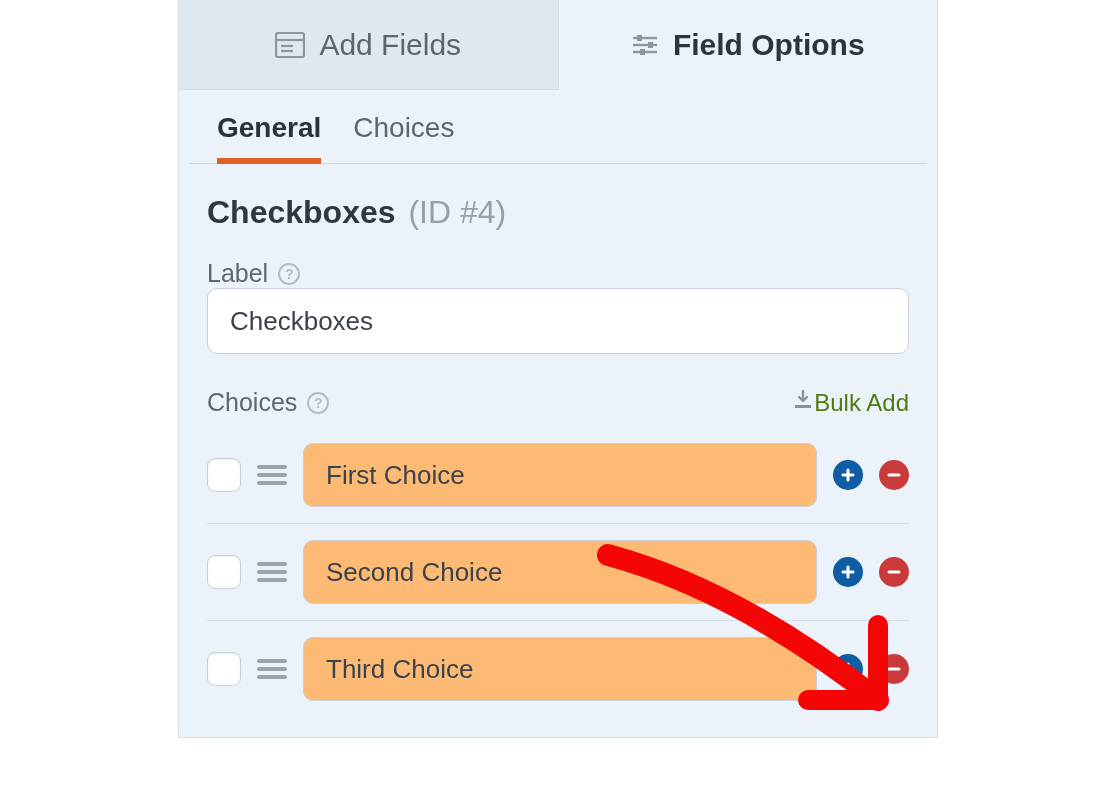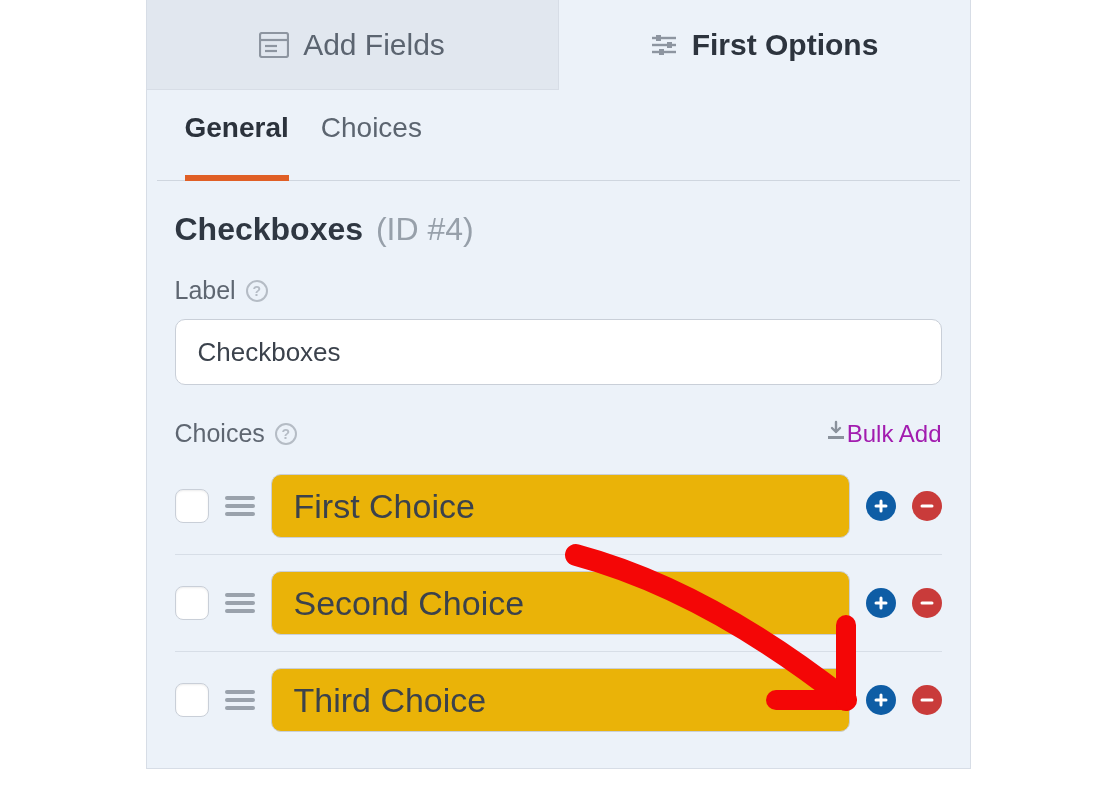--- a/index.html
+++ b/index.html
@@ -4,21 +4,21 @@
 <style>
   * { box-sizing: border-box; margin: 0; padding: 0; }
   html, body { width: 1116px; height: 808px; }
   body {
     font-family: -apple-system, BlinkMacSystemFont, "Segoe UI", Helvetica, Arial, sans-serif;
     background: #fff;
     display: flex;
     justify-content: center;
   }
   .panel {
-    width: 825px;
+    width: 760px;
     background: #ecf2f9;
     border: 1px solid #d7dde6;
     border-top: none;
   }
   
   .top-tabs {
     display: flex;
     height: 90px;
   }
   .top-tab {
@@ -50,21 +50,21 @@
   .sub-tabs {
     display: flex;
     gap: 32px;
     padding: 22px 28px 0 28px;
     border-bottom: 1px solid #cfd6df;
     margin: 0 10px;
   }
   .sub-tab {
     font-size: 28px;
     color: #5c6570;
-    padding-bottom: 36px;
+    padding-bottom: 19px;
     cursor: pointer;
     position: relative;
   }
   .sub-tab.active {
     color: #2b323c;
     font-weight: 700;
   }
   .sub-tab.active::after {
     content: "";
     position: absolute;
@@ -80,41 +80,40 @@
     color: #2f3742;
     margin-bottom: 28px;
   }
   .field-id { color: #97a0aa; font-weight: 500; margin-left: 4px; }
   .section-label-row {
     display: flex;
     align-items: center;
     gap: 10px;
     color: #5e6671;
     font-size: 25px;
-    margin-bottom: 14px;
   }
   .section-label-row.choices {
     justify-content: space-between;
     margin-top: 34px;
     margin-bottom: 10px;
   }
   .help-icon {
     width: 22px; height: 22px;
     border: 2px solid #b5bcc5;
     border-radius: 50%;
     display: inline-flex;
     align-items: center;
     justify-content: center;
     font-size: 14px;
     color: #b5bcc5;
     font-weight: 700;
   }
   .bulk-add {
     display: flex; align-items: center; 
-    color: #a21caf; font-size: 24px; cursor: pointer;
+    color: #4d7c0f; font-size: 24px; cursor: pointer;
   }
   .text-input {
     width: 100%;
     height: 66px;
     background: #fff;
     border: 1px solid #c9cfd8;
     border-radius: 10px;
     font-size: 26px;
     color: #3b424c;
     padding: 0 22px;
@@ -139,24 +138,24 @@
     cursor: pointer;
   }
   .drag-handle {
     color: #9aa2ac;
     display: inline-flex;
     cursor: grab;
   }
   .choice-input {
     flex: 1;
     height: 64px;
-    background: #eab308;
+    background: #fdba74;
     border: 1px solid #c9cfd8;
     border-radius: 10px;
-    font-size: 34px;
+    font-size: 26px;
     color: #3b424c;
     padding: 0 22px;
     outline: none;
   }
   .circle-btn {
     width: 30px; height: 30px;
     border-radius: 50%;
     display: inline-flex;
     align-items: center;
     justify-content: center;
@@ -195,21 +194,21 @@
       <span class="icon">
         <svg width="28" height="26" viewBox="0 0 28 26" fill="none">
               <line x1="2" y1="6" x2="26" y2="6" stroke="#8d95a0" stroke-width="2.4"></line>
               <line x1="2" y1="13" x2="26" y2="13" stroke="#8d95a0" stroke-width="2.4"></line>
               <line x1="2" y1="20" x2="26" y2="20" stroke="#8d95a0" stroke-width="2.4"></line>
               <rect x="6" y="3" width="5" height="6" fill="#8d95a0"></rect>
               <rect x="17" y="10" width="5" height="6" fill="#8d95a0"></rect>
               <rect x="9" y="17" width="5" height="6" fill="#8d95a0"></rect>
             </svg>
       </span>
-      <span>First Options</span>
+      <span>Field Options</span>
     </div>
   </div>
 
   <div class="sub-tabs">
     <div class="sub-tab active">General</div>
     <div class="sub-tab">Choices</div>
   </div>
 
   <div class="content">
 

